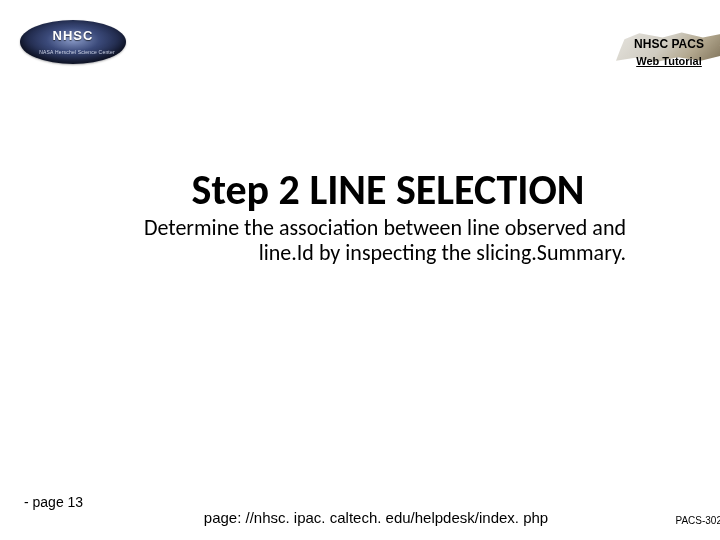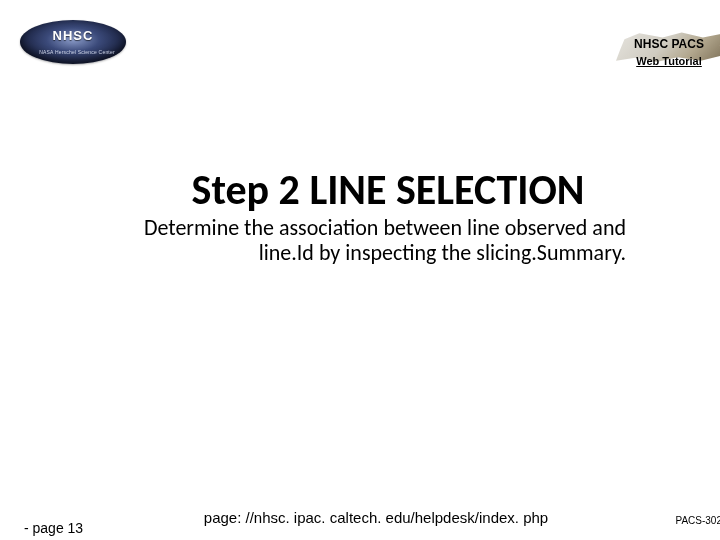--- a/index.html
+++ b/index.html
@@ -47,21 +47,21 @@
   .para1 {
     position: absolute; top: 200px; left: 0; width: 100%; padding: 0 110px;
     text-align: right; font-size: 22px; line-height: 1.12;
   }
   .para2 {
     position: absolute; top: 326px; left: 0; width: 100%; padding: 0 80px;
     text-align: center; font-size: 22px; font-weight: bold; line-height: 1.15;
   }
 
   .footer-left {
-    position: absolute; bottom: 12px; left: 8px;
+    position: absolute; bottom: 38px; left: 8px;
     font-family: Arial, sans-serif; font-size: 14px; color: #000;
   }
   .footer-center {
     position: absolute; bottom: 22px; left: 0; width: 100%;
     text-align: center; font-family: Arial, sans-serif; font-size: 15px; color: #000;
   }
   .footer-right {
     position: absolute; bottom: 22px; right: 6px;
     font-family: Arial, sans-serif; font-size: 10px; color: #000;
   }

